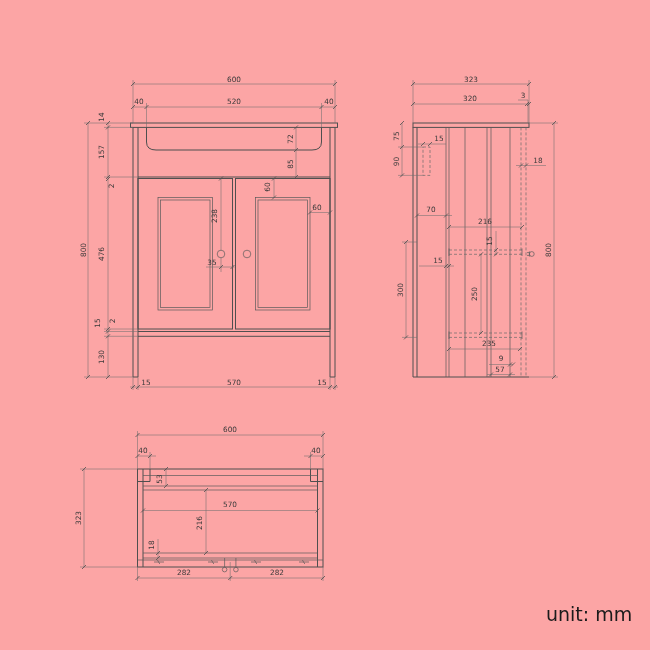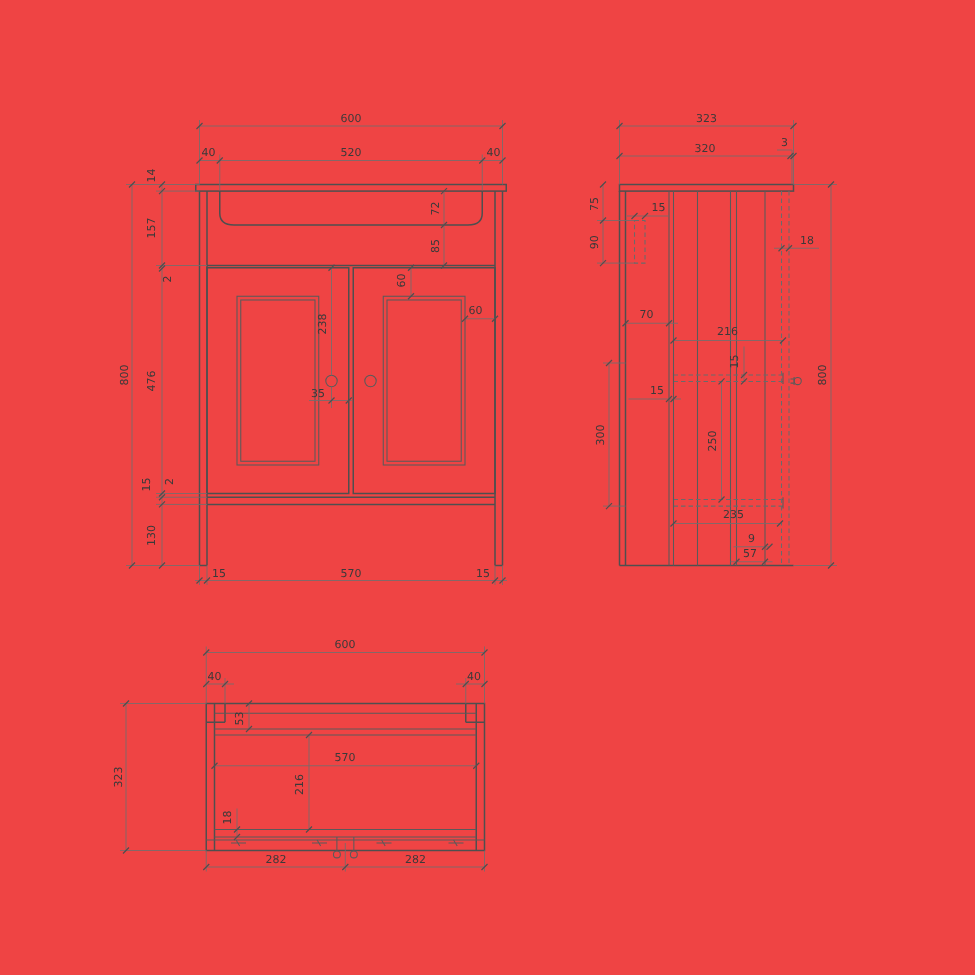--- a/index.html
+++ b/index.html
@@ -1,16 +1,16 @@
 <!DOCTYPE html>
 <html><head>
 <meta charset="utf-8">
 <style>
   html,body{margin:0;padding:0;background:#ffffff;}
-  #sheet{position:relative;width:650px;height:650px;background:#ef4444;overflow:hidden;
+  #sheet{position:relative;width:650px;height:650px;background:#fca5a5;overflow:hidden;
          font-family:"DejaVu Sans", sans-serif;}
   svg{position:absolute;overflow:visible;}
   .outline{stroke:#4f4f4f;stroke-width:1;fill:none;}
   .thin{stroke:#5a5a5a;stroke-width:0.7;fill:none;}
   .hidden-line{stroke:#6a6a6a;stroke-width:0.7;fill:none;stroke-dasharray:3 2;}
   .dim{stroke:#6f6f6f;stroke-width:0.55;fill:none;}
   .tk{stroke:#4f4f4f;stroke-width:0.8;fill:none;}
   .t{font-size:7.3px;fill:#3a3a3a;text-anchor:middle;}
   #unit-label{position:absolute;left:546px;top:603px;font-size:19px;color:#1b1b1b;}
 </style>
@@ -130,13 +130,14 @@
       <text class="t" x="7" y="107" transform="rotate(-90 7 107)">323</text>
       <text class="t" x="88" y="68" transform="rotate(-90 88 68)">53</text>
       <text class="t" x="156" y="96">570</text>
       <text class="t" x="128" y="112" transform="rotate(-90 128 112)">216</text>
       <text class="t" x="80" y="134" transform="rotate(-90 80 134)">18</text>
       <text class="t" x="110" y="164">282</text>
       <text class="t" x="203" y="164">282</text>
     </g>
   </svg>
 
+  <div id="unit-label">unit: mm</div>
 </div>
 
 </body></html>

